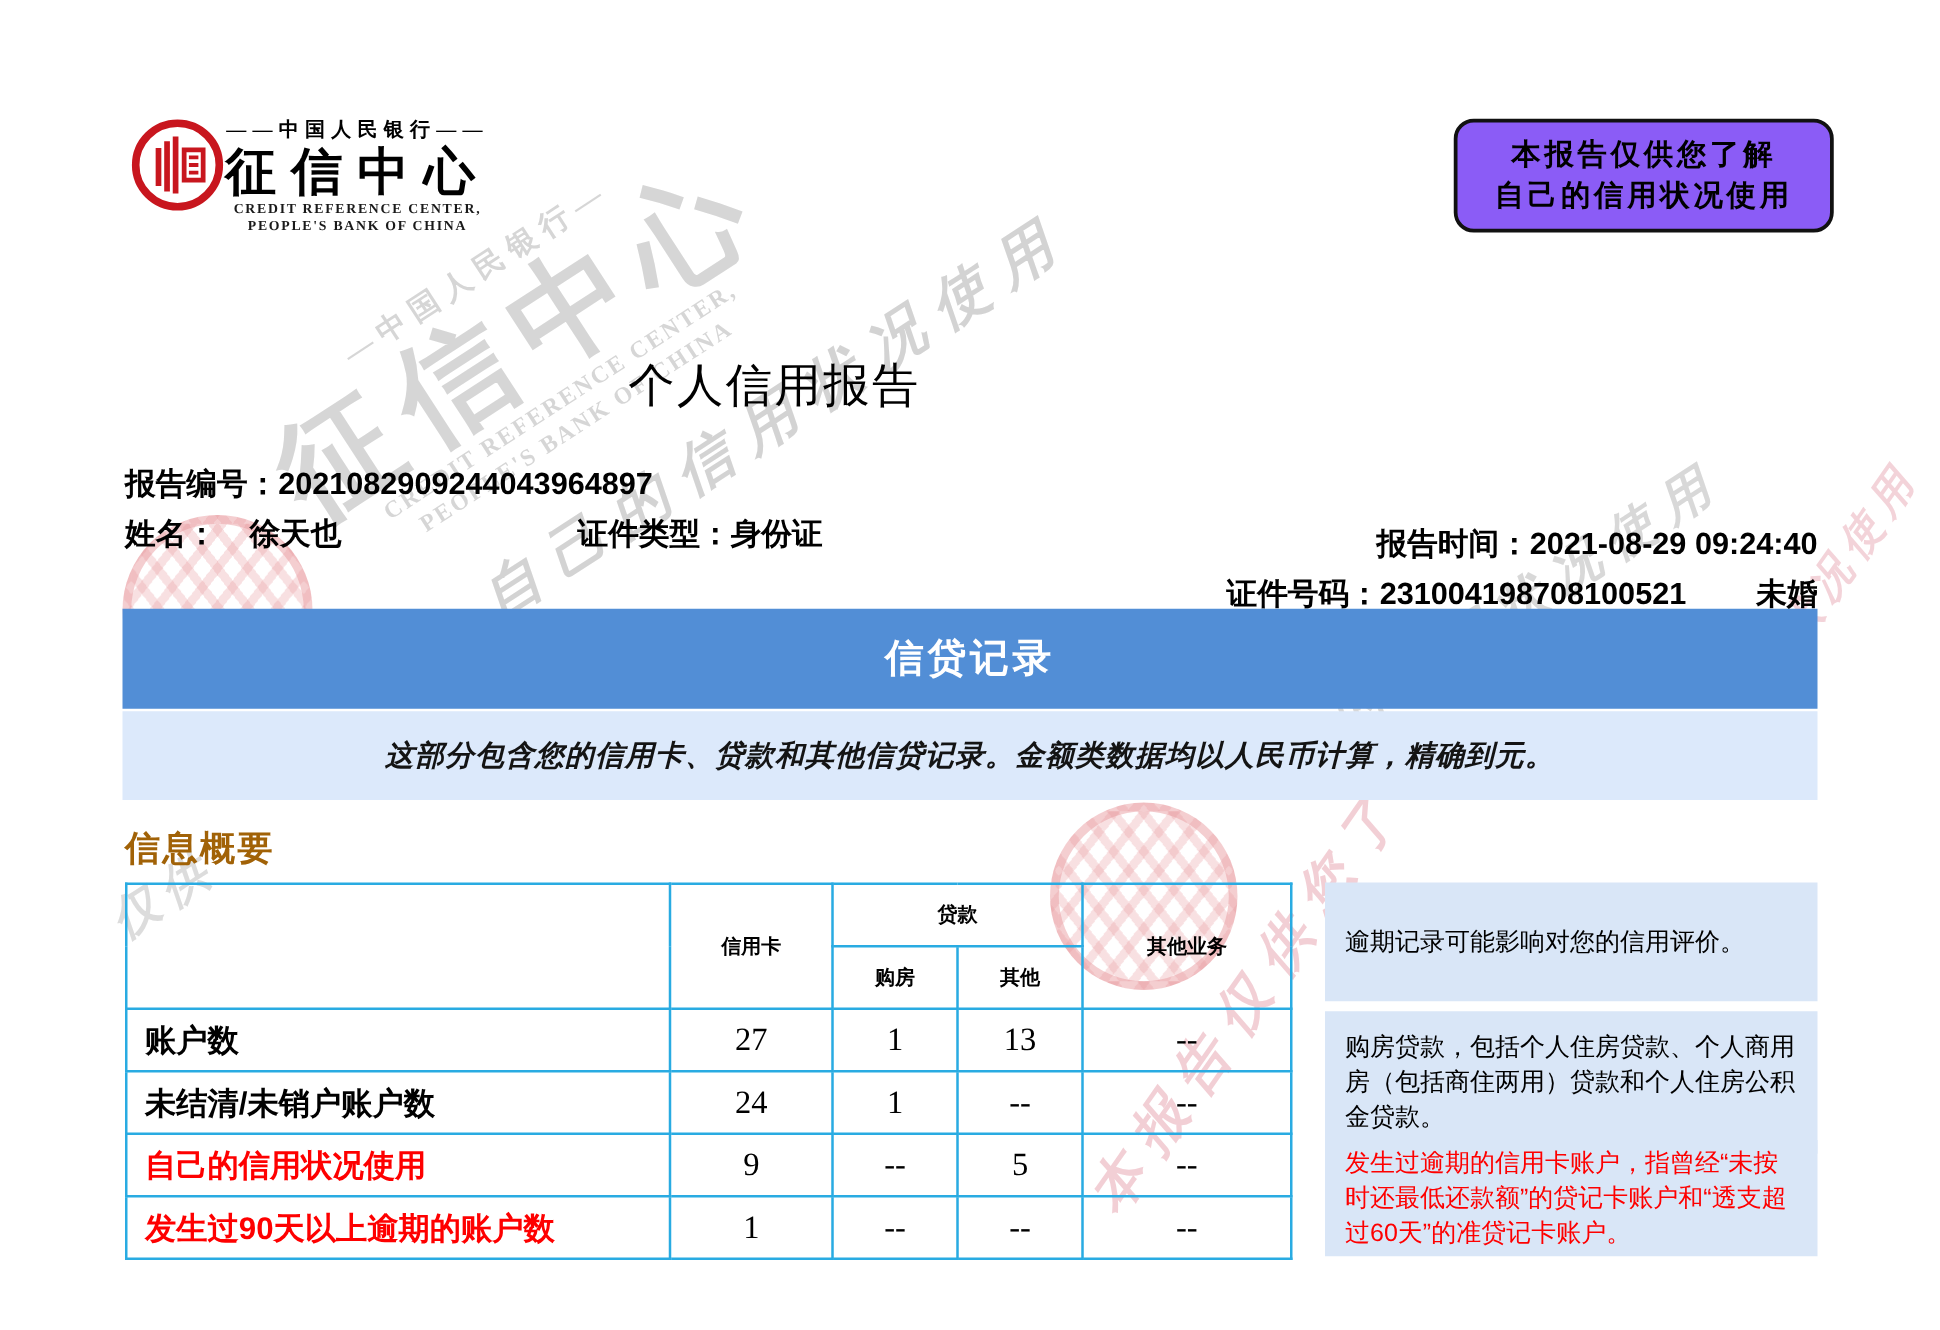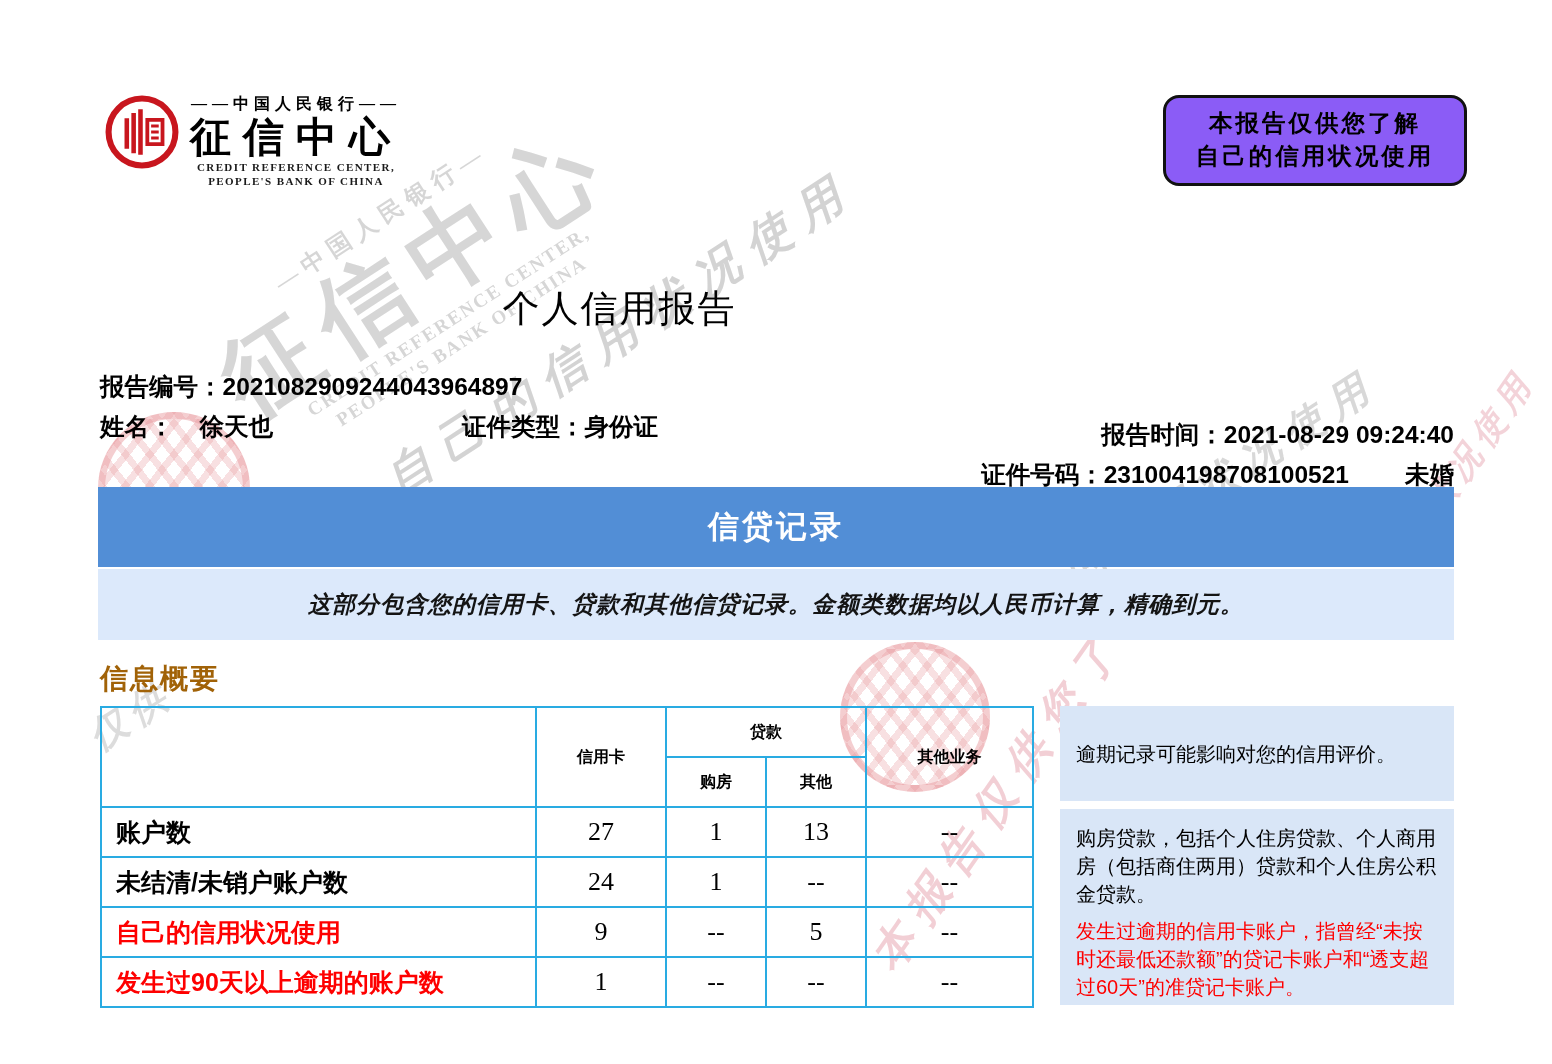--- a/index.html
+++ b/index.html
@@ -27,21 +27,21 @@
         border:7px solid rgba(214,69,78,.48);
         background:
           repeating-linear-gradient(52deg, rgba(214,69,78,.30) 0 7px, rgba(0,0,0,0) 7px 19px),
           repeating-linear-gradient(-52deg, rgba(214,69,78,.30) 0 7px, rgba(0,0,0,0) 7px 19px);
         opacity:.55;pointer-events:none;}
   .seal1{left:98px;top:412px;width:138px;height:138px;}
   .seal2{left:840px;top:642px;width:136px;height:136px;}
   
   .layer{position:absolute;z-index:2;}
   
-  .logo-block{left:104px;top:94px;display:flex;align-items:flex-start;gap:10px;}
+  .logo-block{left:104px;top:94px;display:flex;align-items:flex-start;}
   .logo-text{text-align:center;}
   .logo-bank{font-family:"Liberation Serif",serif;font-weight:bold;font-size:16px;letter-spacing:5px;}
   .logo-center{font-weight:700;font-size:41px;letter-spacing:12px;line-height:1.1;}
   .logo-en{font-family:"Liberation Serif",serif;font-weight:bold;font-size:11px;letter-spacing:1.4px;line-height:1.3;color:#1a1a1a;}
   
   .notice-box{left:1163px;top:95px;width:278px;border:3px solid #111;border-radius:16px;
               padding:9px 10px;text-align:center;font-weight:700;font-size:23.5px;
               letter-spacing:3px;line-height:1.42;background:#8b5cf6;}
   
   .doc-title{left:0;top:284px;width:1239px;text-align:center;font-weight:400;font-size:37px;letter-spacing:2px;}

